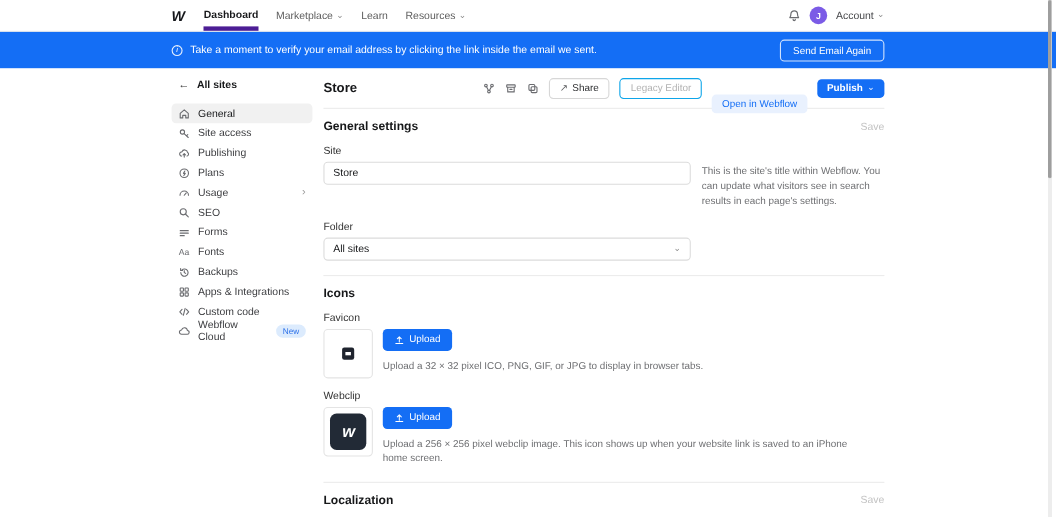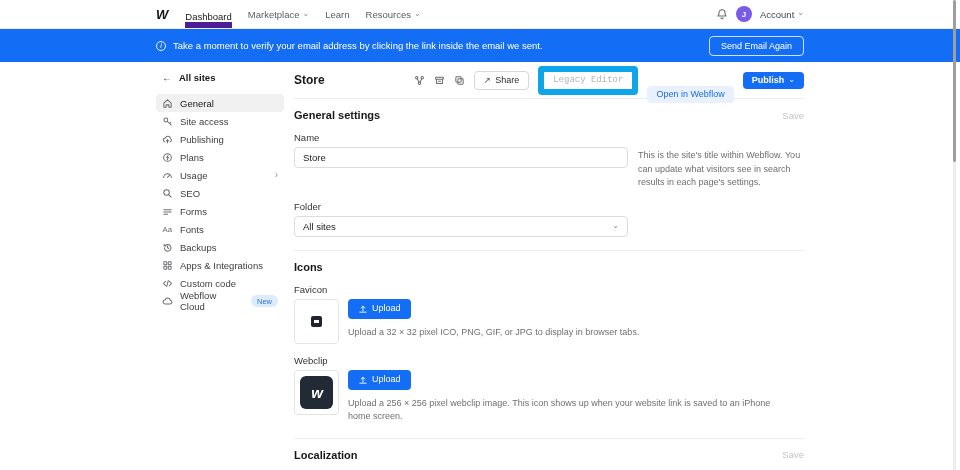--- a/index.html
+++ b/index.html
@@ -5,21 +5,21 @@
   * { margin:0; padding:0; box-sizing:border-box; }
   html,body { width:960px; height:470px; overflow:hidden; background:#fff;
     font-family:"Liberation Sans","DejaVu Sans",sans-serif; color:#1a1a1a; }
 
   
   .topbar { height:29px; background:#fff; border-bottom:1px solid #ececec; }
   .shell { width:648px; margin:0 auto; height:100%; display:flex; align-items:center; }
   .logo { font-weight:800; font-style:italic; font-size:13px; color:#14161a; letter-spacing:-1px; }
   .nav { display:flex; align-items:center; gap:16px; margin-left:18px; height:100%; }
   .nav-item { display:flex; align-items:center; gap:3px; font-size:9.5px; color:#5d5d5d; height:100%; cursor:pointer; }
-  .nav-item.active { color:#17181a; font-weight:400; border-bottom:6px solid #4c1d95; padding-top:2px;align-items:flex-end; }
+  .nav-item.active { color:#17181a; font-weight:700; border-bottom:4px solid #4c1d95; padding-top:2px; }
   .chev { font-size:8px; color:#8a8a8a; line-height:1; }
   .top-right { margin-left:auto; display:flex; align-items:center; gap:8px; }
   .bell svg { display:block; }
   .avatar { width:16px; height:16px; border-radius:50%; background:#7b5be6; color:#fff;
     font-size:8px; font-weight:700; display:flex; align-items:center; justify-content:center; }
   .account { display:flex; gap:3px; font-size:9.5px; color:#47484b; cursor:pointer; }
 
   
   .alert { height:33px; background:#146ef5; color:#fff; }
   .alert .shell { gap:7px; }
@@ -48,21 +48,21 @@
 
   
   .main { flex:1; }
   .page-head { display:flex; align-items:center; height:22px; }
   .page-title { font-size:12px; font-weight:700; color:#17181a; }
   .head-actions { margin-left:auto; display:flex; align-items:center; gap:9px; }
   .tool-icon { color:#8f9094; cursor:pointer; display:flex; }
   .btn { display:inline-flex; align-items:center; gap:4px; border-radius:4px; font-size:9px;
     padding:4px 9px; cursor:pointer; border:none; font-family:inherit; line-height:1; }
   .btn-share { border:1px solid #d7d7d7; background:#fff; color:#2b2c2e; }
-  .btn-legacy { border:6px solid #0ea5e9; background:#fff; color:#b3b3b3;font-family:Liberation Mono, monospace; }
+  .btn-legacy { border:1px solid #0ea5e9; background:#fff; color:#b3b3b3; }
   .btn-open { background:#e9f1fe; color:#146ef5; font-weight:500;margin-top:28px; }
   .btn-publish { background:#146ef5; color:#fff; font-weight:600;justify-content:center; }
   .btn-publish .chev { color:#cfe0fb; }
   .share-arrow { font-size:9px; color:#5a5b5e; line-height:1; }
 
   .divider { border-top:1px solid #ececec; margin-top:7px; }
 
   .section-head { display:flex; align-items:center; padding-top:10px; }
   .section-title { font-size:11px; font-weight:700; color:#17181a; }
   .save-btn { margin-left:auto; font-size:9.5px; color:#c3c3c3; background:none; border:none;
@@ -274,21 +274,21 @@
         </button>
       </div>
     </div>
     <div class="divider"></div>
 
     <div class="section-head">
       <span class="section-title">General settings</span>
       <button class="save-btn">Save</button>
     </div>
 
-    <div class="field-label">Name</div>
+    <div class="field-label">Site</div>
     <div class="field-row">
       <div class="ctl-col">
         <input class="text-input" type="text" value="Store" style="">
       </div>
       <div class="help">This is the site's title within Webflow. You can update what visitors see in search results in each page's settings.</div>
     </div>
 
     <div class="field-label">Folder</div>
     <div class="field-row">
       <div class="ctl-col">

